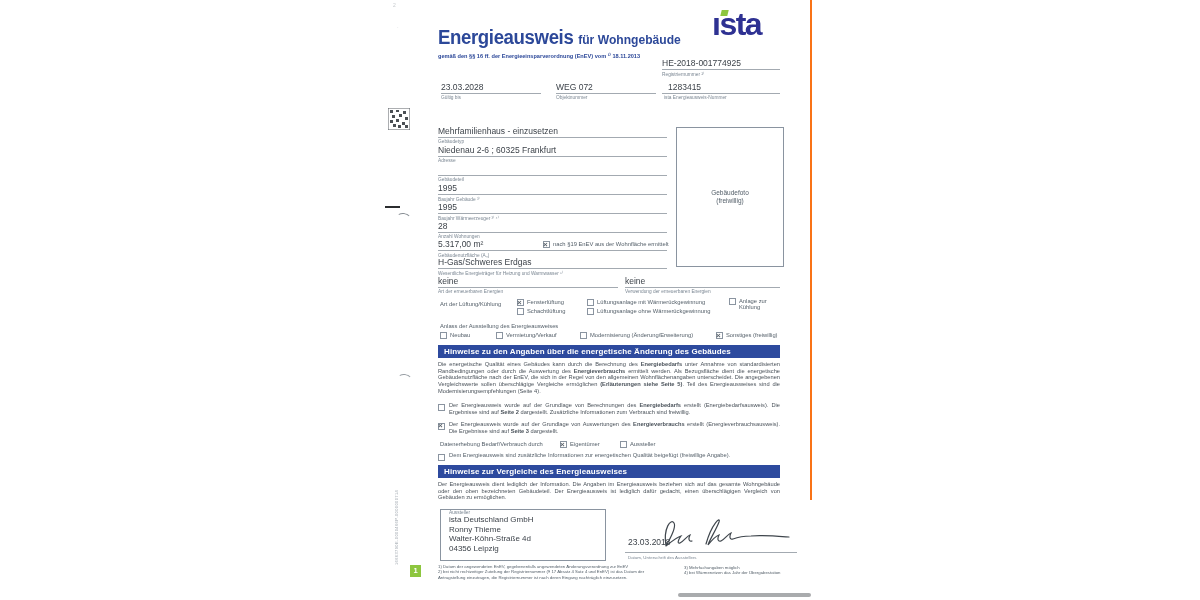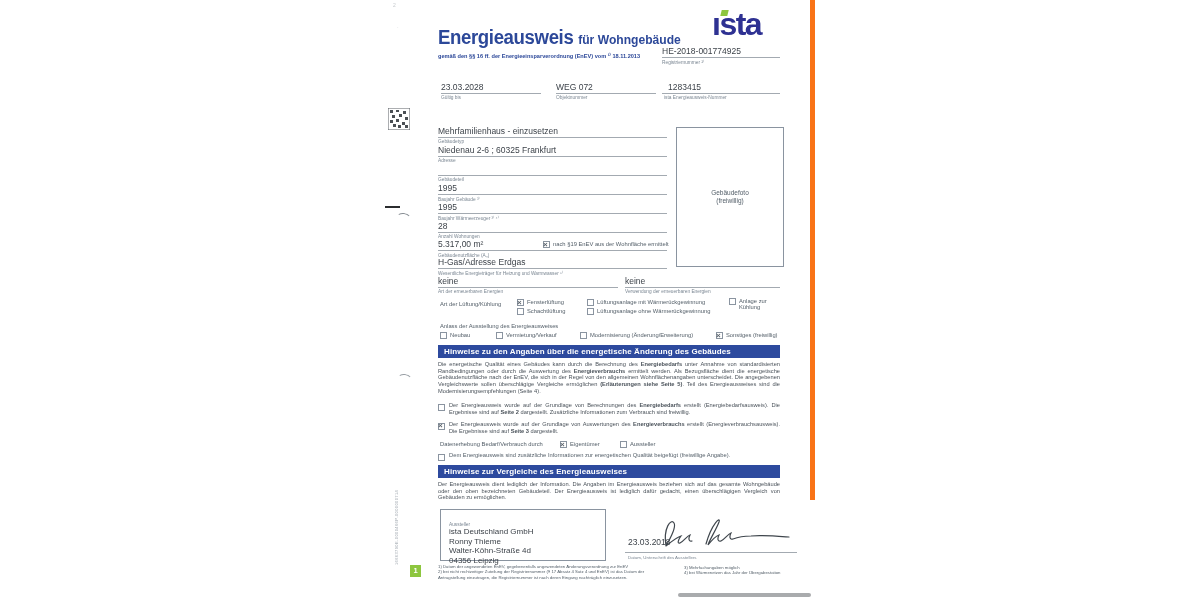--- a/index.html
+++ b/index.html
@@ -1,20 +1,20 @@
 <!DOCTYPE html>
 <html><head>
 <meta charset="utf-8">
 <style>
   html,body{margin:0;padding:0}
   body{width:1200px;height:600px;background:#ffffff;overflow:hidden;
        font-family:"Liberation Sans",sans-serif;color:#3d434a}
   .abs{position:absolute}
   .page{position:absolute;left:380px;top:0;width:430px;height:500px;background:#fff;
-        border-right:5px solid #f97316}
+        border-right:2px solid #f97316}
   
   .doc-title{font-weight:bold;color:#2c4899;font-size:20px;letter-spacing:-0.4px;
              transform:scaleX(0.93);transform-origin:left;white-space:nowrap}
   .doc-title .suffix{font-size:13px;font-weight:bold;letter-spacing:0}
   .doc-sub{font-size:5.6px;font-weight:bold;color:#2c4899;white-space:nowrap}
   .logo-text{font-size:32px;font-weight:800;color:#2e3192;
              letter-spacing:-1.5px;line-height:32px}
   .logo-dot{position:absolute;width:7px;height:6px;background:#8dc63f;transform:skewX(-14deg)}
   
   .fld .val{font-size:8.5px;line-height:10.5px;color:#3d434a;border-bottom:1px solid #a3aab1;
@@ -31,21 +31,21 @@
   .cbl{font-size:5.8px;color:#55606a;line-height:6.3px}
   .grouplbl{font-size:5.8px;color:#55606a;white-space:nowrap}
   
   .para{font-size:5.7px;line-height:6.7px;color:#4a525a;text-align:justify}
   .cbpara{display:flex;gap:4px;align-items:flex-start}
   .cbpara .cb{margin-top:1.5px}
   
   .photo-box{border:1px solid #8a94a0;display:flex;flex-direction:column;align-items:center;
              justify-content:center;text-align:center}
   .photo-box div{font-size:6.5px;color:#55606a;line-height:8px}
-  .issuer-box{border:1px solid #8a94a0;padding:12px 8px;box-sizing:border-box}
+  .issuer-box{border:1px solid #8a94a0;padding:0 8px;box-sizing:border-box}
   .issuer-box .lbl{font-size:4.8px;color:#7b8793}
   .issuer-box .line{font-size:8px;color:#3d434a;line-height:9.5px}
   .footnote{font-size:4.3px;line-height:5.3px;color:#55606a}
   .pagenum{background:#8dc63f;color:#fff;font-size:7.5px;font-weight:bold;width:11px;height:12px;
            text-align:center;line-height:12px}
   .vcode{writing-mode:vertical-rl;transform:rotate(180deg);font-size:4px;color:#9aa2aa;
          letter-spacing:0.4px;white-space:nowrap}
   .artifact{color:#c5c9cd;font-size:5px}
   .rule{border-top:1px solid #a3aab1}
   .sig-lbl{font-size:4.4px;color:#7b8793;white-space:nowrap}
@@ -83,21 +83,21 @@
     <span>Energieausweis</span>
     <span class="suffix">für Wohngebäude</span>
   </div>
   <div class="abs doc-sub" style="left:58px;top:52px">gemäß den §§ 16 ff. der Energieeinsparverordnung (EnEV) vom ¹⁾ 18.11.2013</div>
 
   <div class="abs" style="left:332px;top:8px;width:70px;height:40px">
     <span class="logo-text">ısta</span>
     <span class="logo-dot" style="left:9px;top:2px"></span>
   </div>
 
-  <div class="abs fld" style="left:282px;top:46px;width:118px">
+  <div class="abs fld" style="left:282px;top:58px;width:118px">
     <div class="val">HE-2018-001774925</div>
     <div class="lbl">Registriernummer ²⁾</div>
   </div>
   <div class="abs fld" style="left:61px;top:82px;width:100px">
     <div class="val">23.03.2028</div>
     <div class="lbl">Gültig bis</div>
   </div>
   <div class="abs fld" style="left:176px;top:82px;width:100px">
     <div class="val">WEG 072</div>
     <div class="lbl">Objektnummer</div>
@@ -134,21 +134,21 @@
   </div>
   <div class="abs fld" style="left:58px;top:239px;width:229px">
     <div class="val">5.317,00 m²</div>
     <div class="lbl">Gebäudenutzfläche (Aₙ)</div>
   </div>
   <div class="abs cbrow" style="left:163px;top:241px">
     <span class="cb checked"></span>
     <span class="cbl">nach §19 EnEV aus der Wohnfläche ermittelt</span>
   </div>
   <div class="abs fld" style="left:58px;top:257px;width:229px">
-    <div class="val">H-Gas/Adresse Erdgas</div>
+    <div class="val">H-Gas/Schweres Erdgas</div>
     <div class="lbl">Wesentliche Energieträger für Heizung und Warmwasser ⁵⁾</div>
   </div>
   <div class="abs fld" style="left:58px;top:276px;width:180px">
     <div class="val">keine</div>
     <div class="lbl">Art der erneuerbaren Energien</div>
   </div>
   <div class="abs fld" style="left:245px;top:276px;width:155px">
     <div class="val">keine</div>
     <div class="lbl">Verwendung der erneuerbaren Energien</div>
   </div>

